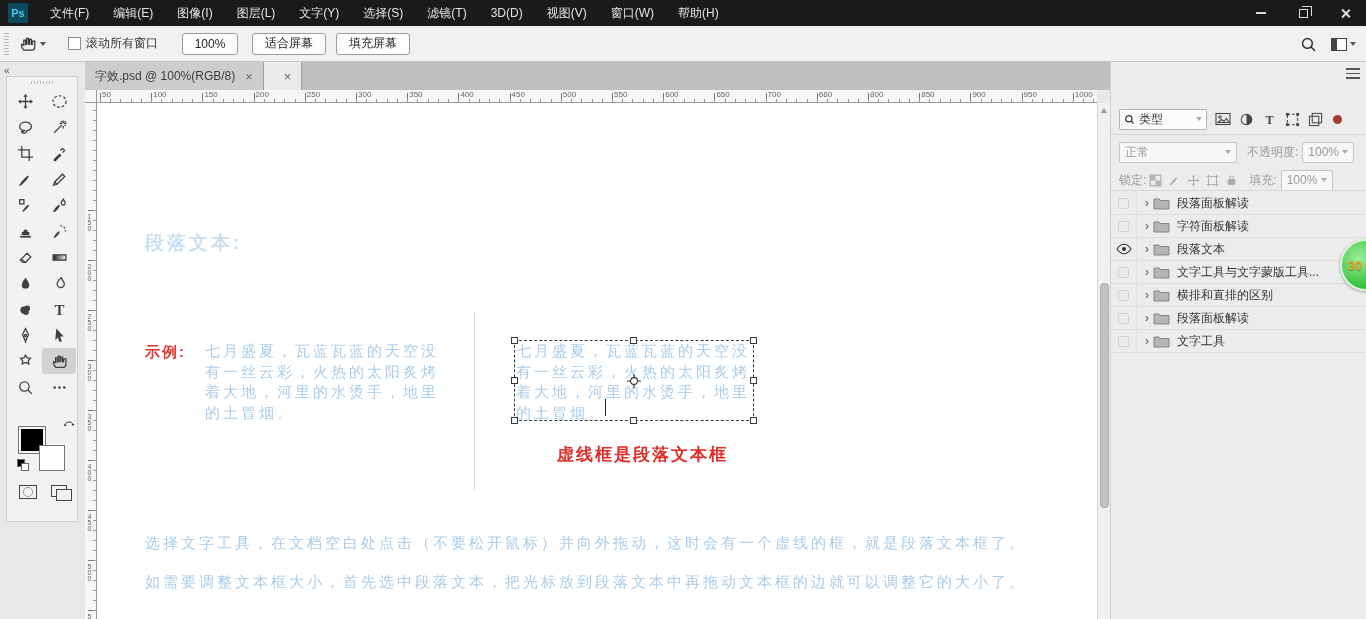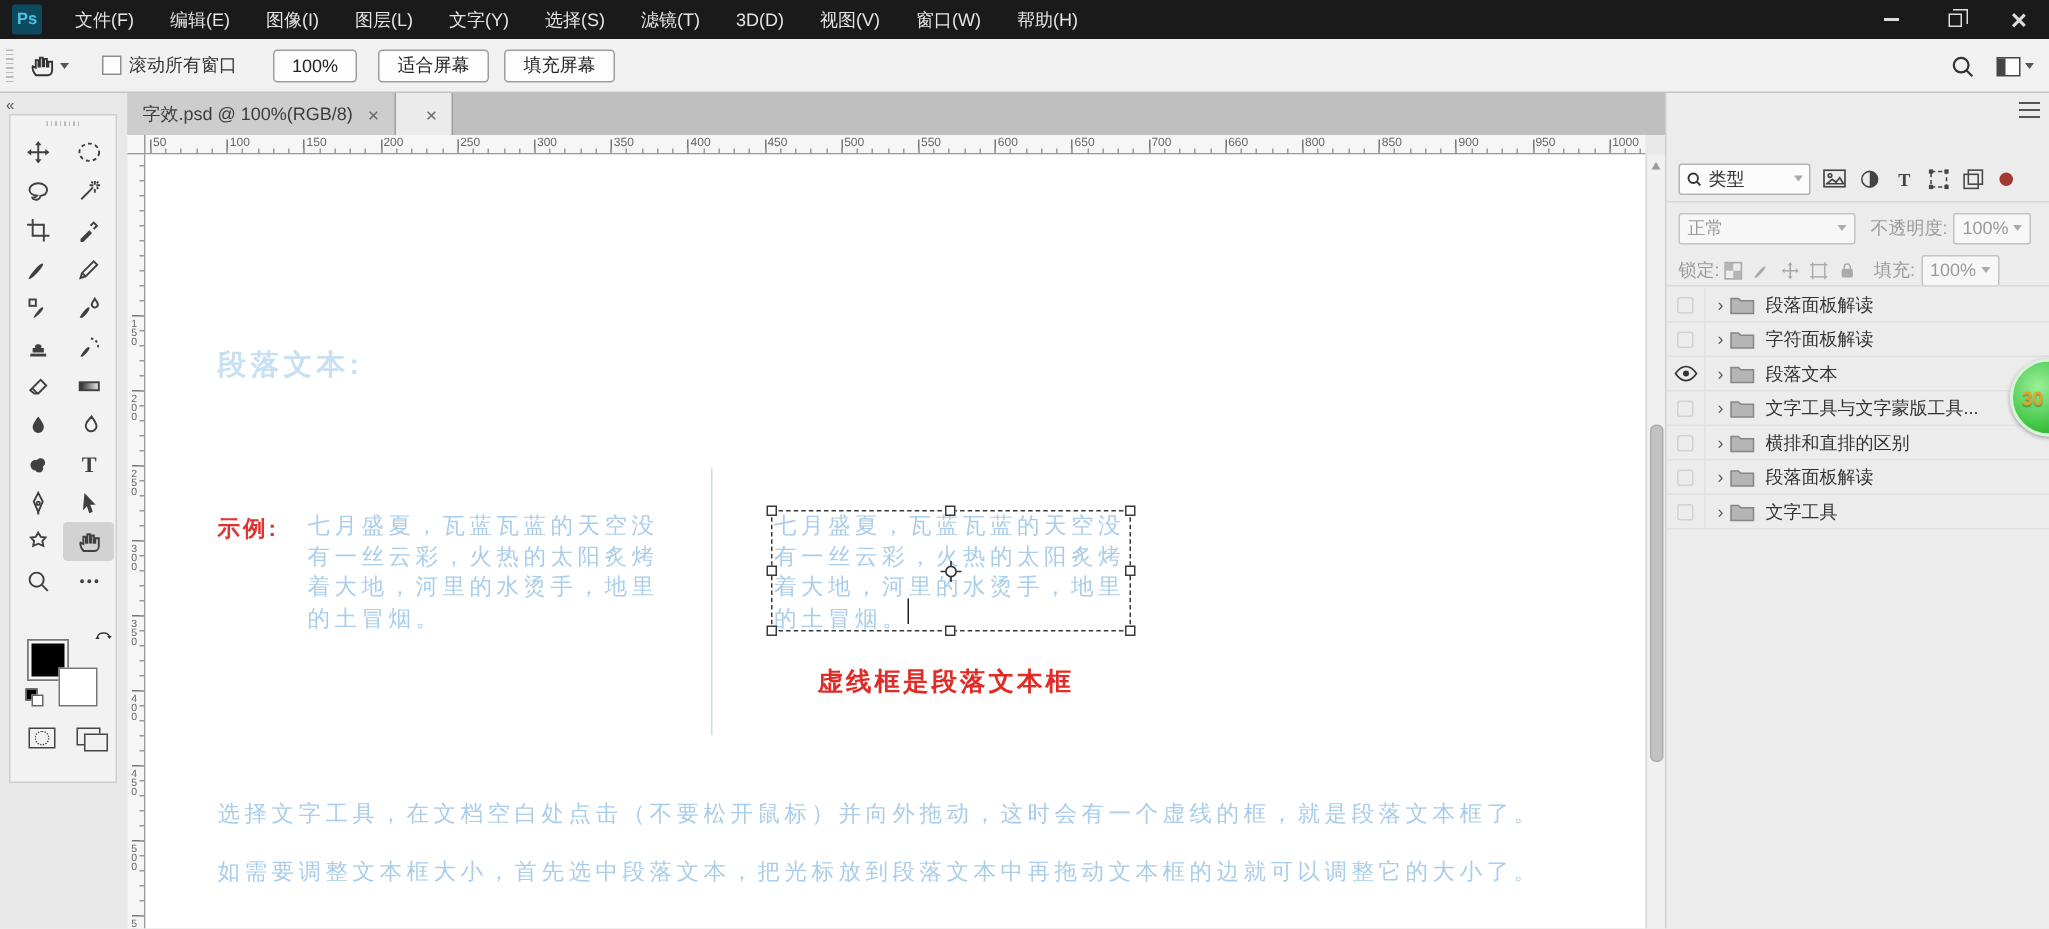--- a/index.html
+++ b/index.html
@@ -101,21 +101,21 @@
     color:#c9e0f2; letter-spacing:3px; }
   .example-label { position:absolute; left:48px; top:240px; font-size:15px; font-weight:bold;
     color:#e03431; letter-spacing:2px; }
   .example-block { position:absolute; left:108px; top:238px; }
   .divider-v { position:absolute; left:377px; top:209px; width:1px; height:178px; background:#ccdcea; }
   .textbox { position:absolute; left:417px; top:237px; width:240px; height:81px; border:1px dashed #3a3a3a; }
   .textbox-lines { position:absolute; left:1px; top:0px; width:236px; overflow:hidden; }
   .handle { position:absolute; width:7px; height:7px; background:#fff; border:1px solid #3a3a3a; }
   .crosshair { position:absolute; left:50%; top:50%; transform:translate(-50%,-50%); }
   .text-cursor { position:absolute; left:90px; top:58px; width:1px; height:17px; background:#222; }
-  .box-caption { position:absolute; left:448px; top:340px; font-size:17px; font-weight:bold;
+  .box-caption { position:absolute; left:460px; top:340px; font-size:17px; font-weight:bold;
     color:#e02b27; letter-spacing:2px; }
   .instr { position:absolute; left:48px; white-space:nowrap; }
   .instr1 { top:430px; }
   .instr2 { top:469px; }
 
   
   .vscroll { position:absolute; left:1097px; top:41px; width:13px; height:516px; background:#f0f0f0;
     border-left:1px solid #d7d7d7; }
   .vscroll-up { position:absolute; left:3px; top:5px; width:0; height:0;
     border-left:3.5px solid transparent; border-right:3.5px solid transparent; border-bottom:5px solid #9a9a9a; }

